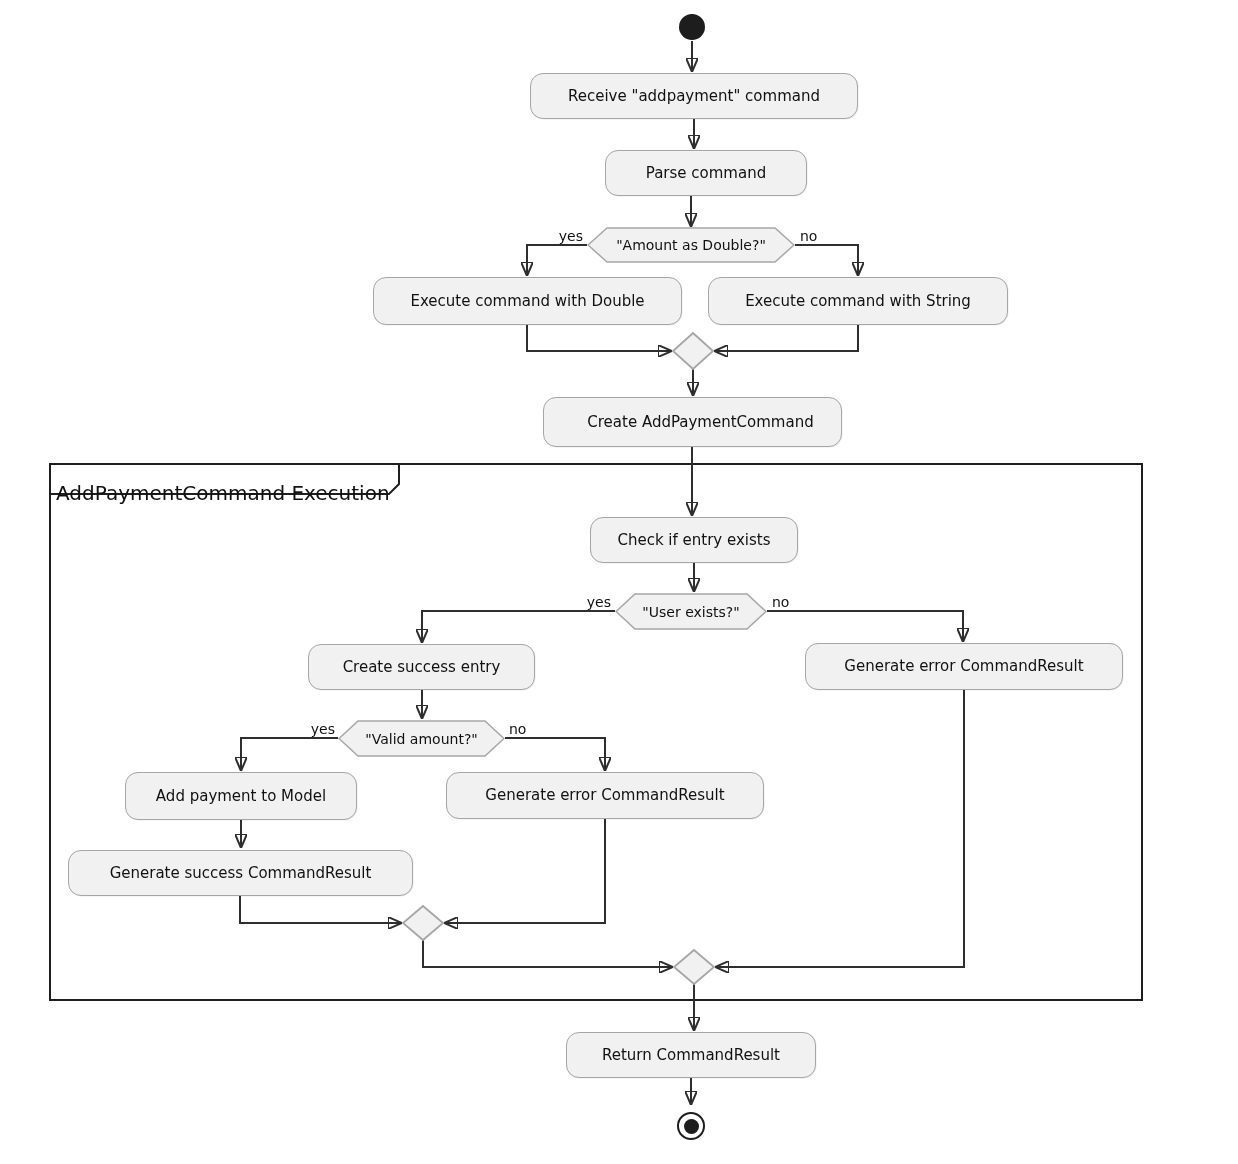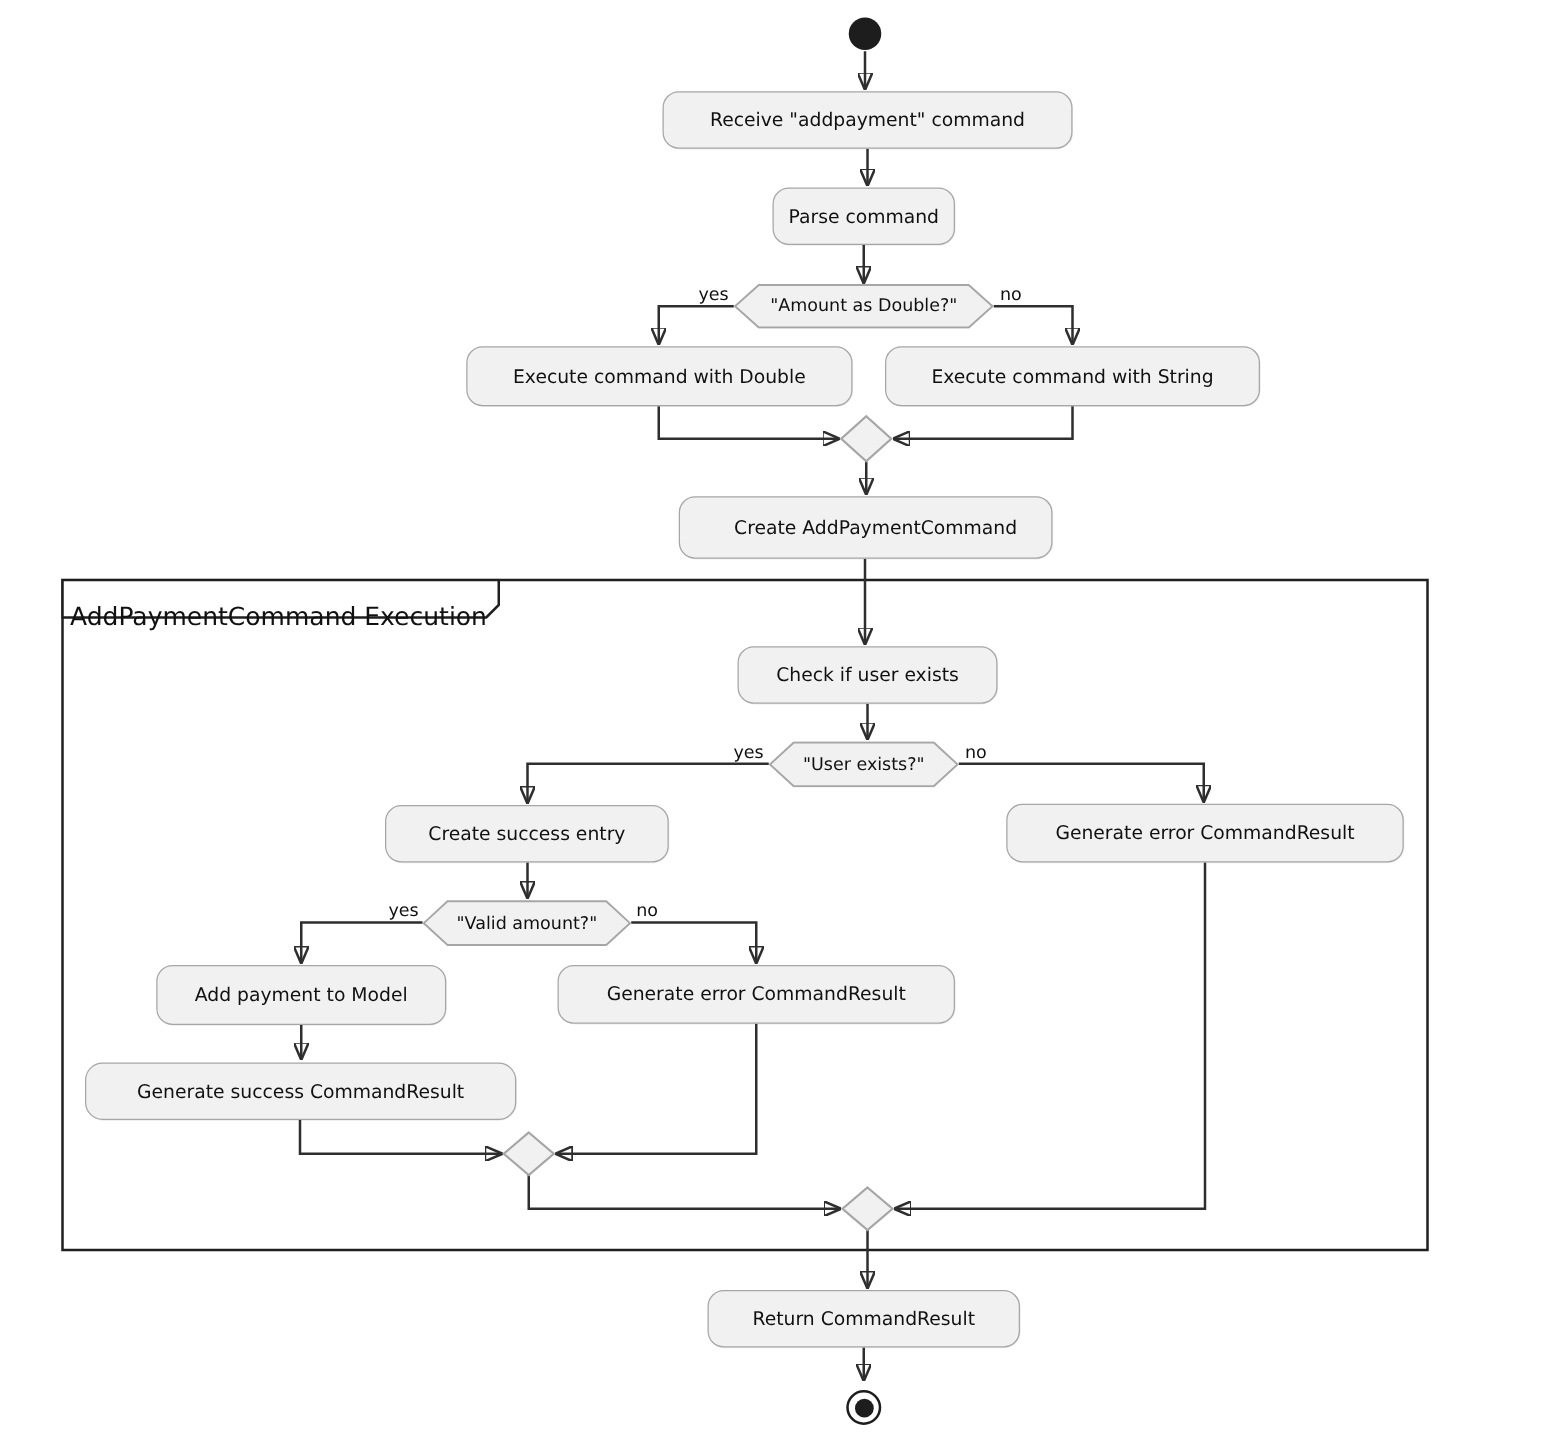--- a/index.html
+++ b/index.html
@@ -97,38 +97,38 @@
     </g>
     <g>
       <polygon class="merge" points="694,950 714,967 694,984 674,967"></polygon>
     </g>
   </svg>
 
   <div class="start-node" style="left:679px;top:14px;width:26px;height:26px;"></div>
 
   <div class="activity" style="left:530px;top:73px;width:328px;height:46px;">Receive "addpayment" command</div>
 
-  <div class="activity" style="left:618px;top:150px;width:146px;height:46px;">Parse command</div>
+  <div class="activity" style="left:605px;top:150px;width:202px;height:46px;">Parse command</div>
 
   <div class="hex" style="left:587px;top:227px;width:208px;height:36px;">
     <svg viewBox="0 0 208 36" preserveAspectRatio="none">
       <polygon points="20,1 188,1 207,18 188,35 20,35 1,18" fill="#F1F1F1" stroke="#A6A6A6" stroke-width="1.5"></polygon>
     </svg>
     <span class="hex-label">"Amount as Double?"</span>
   </div>
   <div class="branch-label" style="left:543px;top:228px;width:40px;text-align:right;">yes</div>
   <div class="branch-label" style="left:800px;top:228px;width:40px;text-align:left;">no</div>
 
   <div class="activity" style="left:373px;top:277px;width:309px;height:48px;">Execute command with Double</div>
 
   <div class="activity" style="left:708px;top:277px;width:300px;height:48px;">Execute command with String</div>
 
   <div class="activity" style="left:543px;top:397px;width:299px;height:50px;padding-left:16px;">Create AddPaymentCommand</div>
 
-  <div class="activity" style="left:590px;top:517px;width:208px;height:46px;">Check if user exists</div>
+  <div class="activity" style="left:590px;top:517px;width:208px;height:46px;">Check if entry exists</div>
 
   <div class="hex" style="left:615px;top:593px;width:152px;height:37px;">
     <svg viewBox="0 0 152 37" preserveAspectRatio="none">
       <polygon points="20,1 132,1 151,18.5 132,36 20,36 1,18.5" fill="#F1F1F1" stroke="#A6A6A6" stroke-width="1.5"></polygon>
     </svg>
     <span class="hex-label">"User exists?"</span>
   </div>
   <div class="branch-label" style="left:571px;top:594px;width:40px;text-align:right;">yes</div>
   <div class="branch-label" style="left:772px;top:594px;width:40px;text-align:left;">no</div>
 
@@ -142,21 +142,21 @@
     </svg>
     <span class="hex-label">"Valid amount?"</span>
   </div>
   <div class="branch-label" style="left:295px;top:721px;width:40px;text-align:right;">yes</div>
   <div class="branch-label" style="left:509px;top:721px;width:40px;text-align:left;">no</div>
 
   <div class="activity" style="left:125px;top:772px;width:232px;height:48px;">Add payment to Model</div>
 
   <div class="activity" style="left:446px;top:772px;width:318px;height:47px;">Generate error CommandResult</div>
 
-  <div class="activity" style="left:68px;top:850px;width:345px;height:46px;border-radius:14px;">Generate success CommandResult</div>
+  <div class="activity" style="left:68px;top:850px;width:345px;height:46px;">Generate success CommandResult</div>
 
   <div class="activity" style="left:566px;top:1032px;width:250px;height:46px;">Return CommandResult</div>
 
   <div class="end-node" style="left:677px;top:1112px;width:28px;height:28px;">
     <div class="end-dot"></div>
   </div>
 
 </div>
 
 </body></html>

